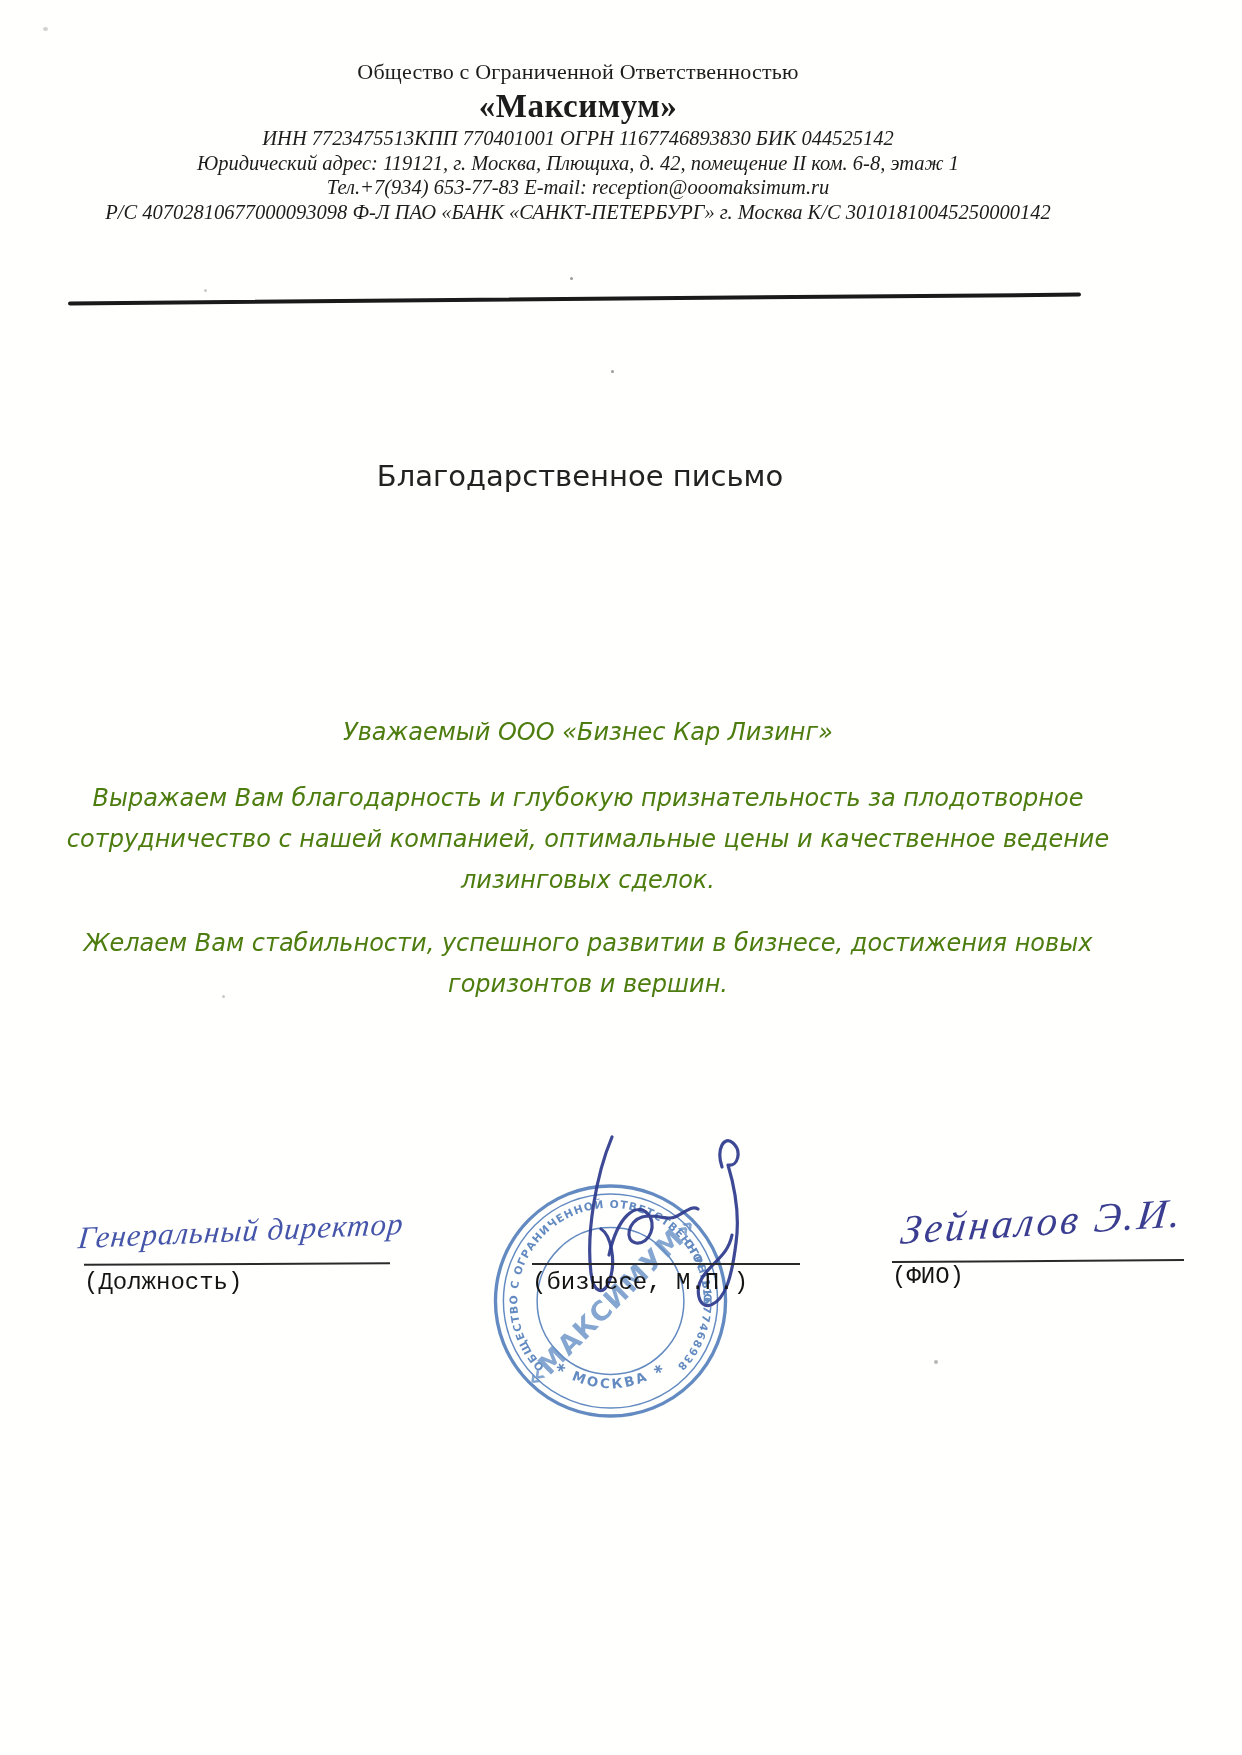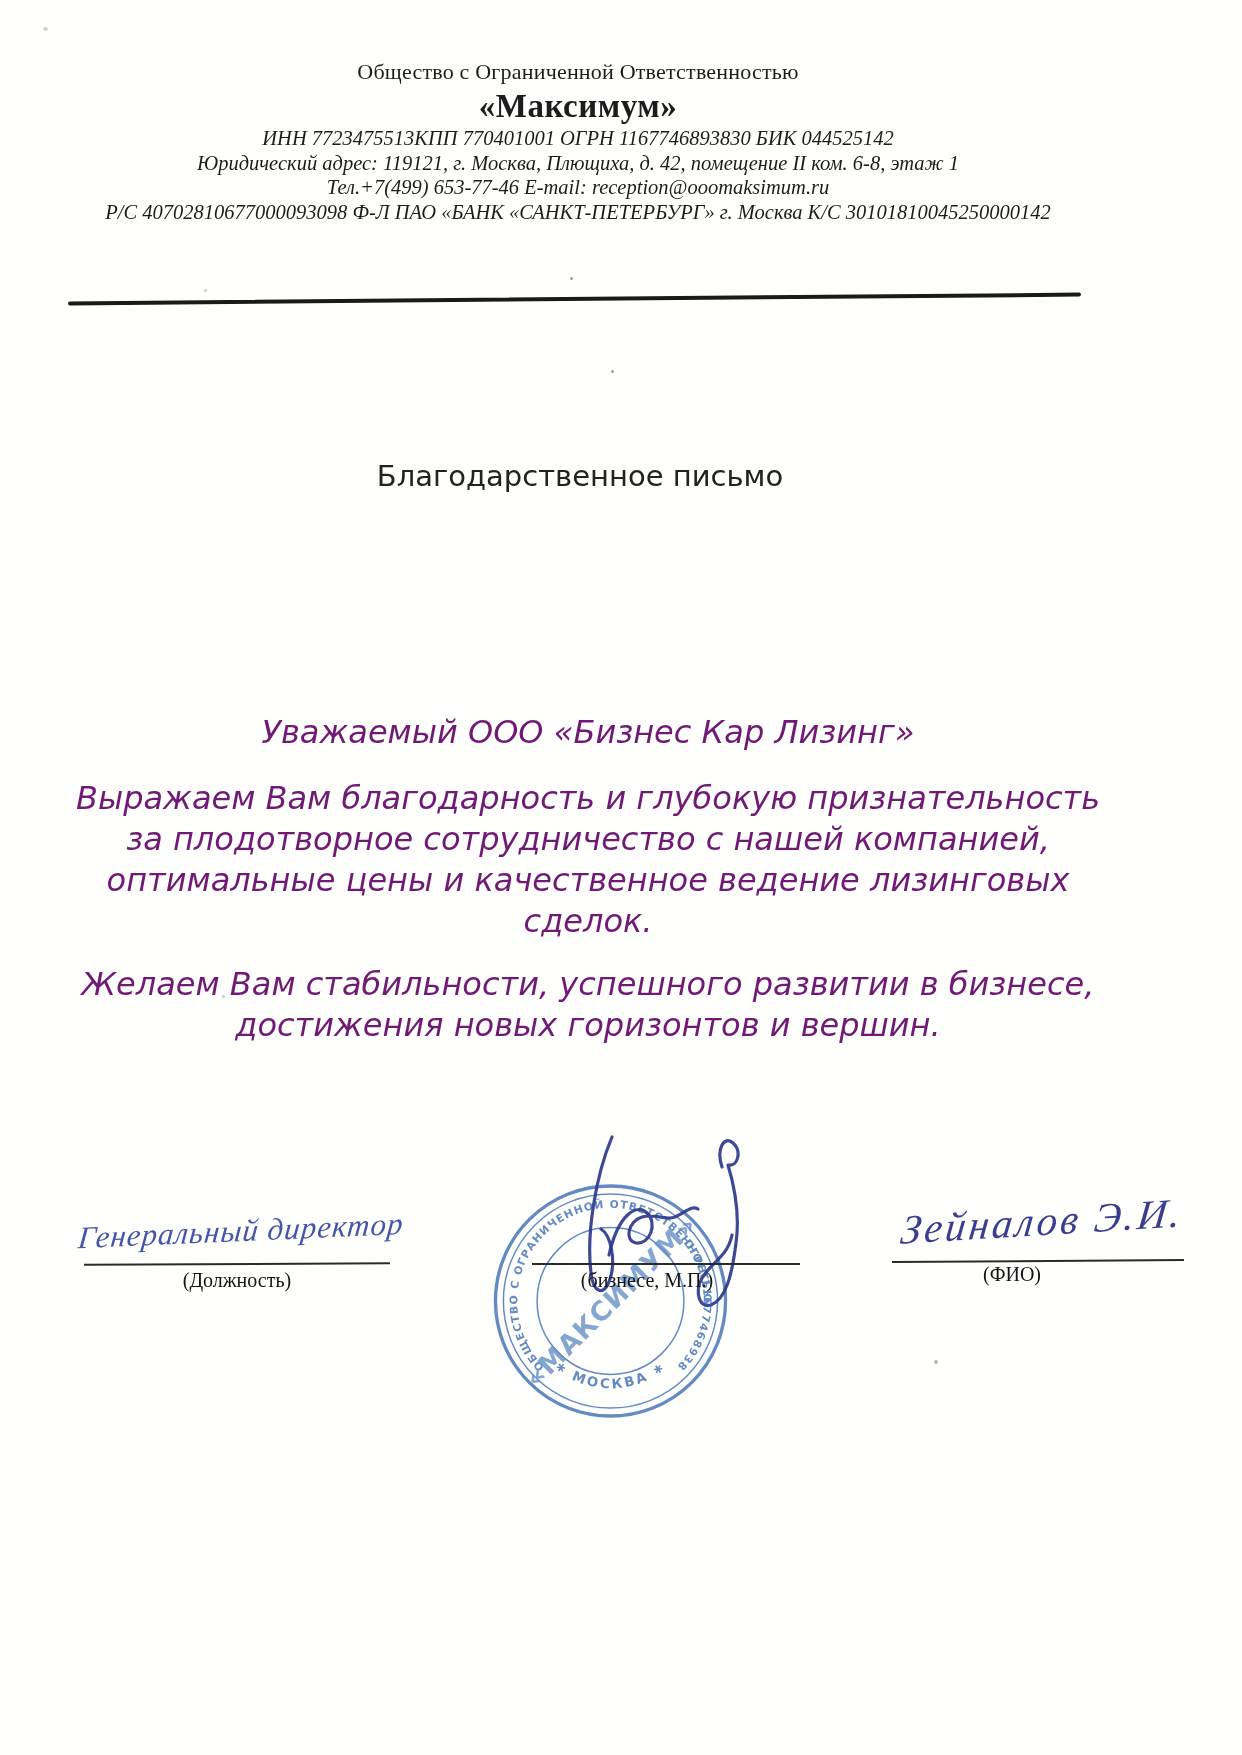--- a/index.html
+++ b/index.html
@@ -28,33 +28,33 @@
   .title {
     position: absolute; top: 459px; left: 0; width: 1160px;
     text-align: center; margin: 0;
     font-family: "DejaVu Sans", sans-serif; 
     font-weight: normal; font-size: 29px; color: #222;
   }
   .body-text {
     position: absolute; top: 712px; left: 54px; width: 1068px;
     text-align: center;
     font-family: "DejaVu Sans", sans-serif; font-style: italic;
-    font-size: 32px; line-height: 41px; color: #701a75;
+    font-size: 24px; line-height: 41px; color: #4d7c0f;
   }
   .salutation { margin: 0 0 25px 0; }
   .para-1 { margin: 16px 0 22px 0; }
   .para-2 { margin: 0; }
 
   
   .sig-line { position: absolute; height: 2px; background: #2a2a2a; }
   .line-position { top: 1263px; left: 84px;  width: 306px; transform: rotate(-0.3deg); }
   .line-sign     { top: 1263px; left: 532px; width: 268px; }
   .line-name     { top: 1260px; left: 892px; width: 292px; transform: rotate(-0.4deg); }
 
-  .caption { position: absolute; font-size: 20px; color: #141414; text-align: center; }
+  .caption { position: absolute; font-size: 24px; color: #141414; text-align: left; font-family: Liberation Mono, monospace; }
   .cap-position { top: 1269px; left: 84px;  width: 306px; }
   .cap-sign     { top: 1269px; left: 532px; width: 230px; }
   .cap-name     { top: 1263px; left: 892px; width: 240px; }
 
   .hand {
     position: absolute;
     font-family: "Liberation Serif", serif; font-style: italic;
     white-space: nowrap;
   }
   .hand-position {
@@ -103,21 +103,21 @@
 </head>
 <body>
 
 <div class="page">
 
   <header class="letterhead">
     <div class="org-type">Общество с Ограниченной Ответственностью</div>
     <div class="org-name">«Максимум»</div>
     <div class="head-line">ИНН 7723475513КПП 770401001 ОГРН 1167746893830 БИК 044525142</div>
     <div class="head-line">Юридический адрес: 119121, г. Москва, Плющиха, д. 42, помещение II ком. 6-8, этаж 1</div>
-    <div class="head-line">Тел.+7(499) 653-77-46 E-mail: reception@ooomaksimum.ru</div>
+    <div class="head-line">Тел.+7(934) 653-77-83 E-mail: reception@ooomaksimum.ru</div>
     <div class="head-line">Р/С 40702810677000093098 Ф-Л ПАО «БАНК «САНКТ-ПЕТЕРБУРГ» г. Москва К/С 30101810045250000142</div>
   </header>
 
   <div class="rule"></div>
 
   <h1 class="title">Благодарственное письмо</h1>
 
   <main class="body-text">
     <p class="salutation">Уважаемый ООО «Бизнес Кар Лизинг»</p>
     <p class="para-1">Выражаем Вам благодарность и глубокую признательность за плодотворное сотрудничество с нашей компанией, оптимальные цены и качественное ведение лизинговых сделок.</p>

